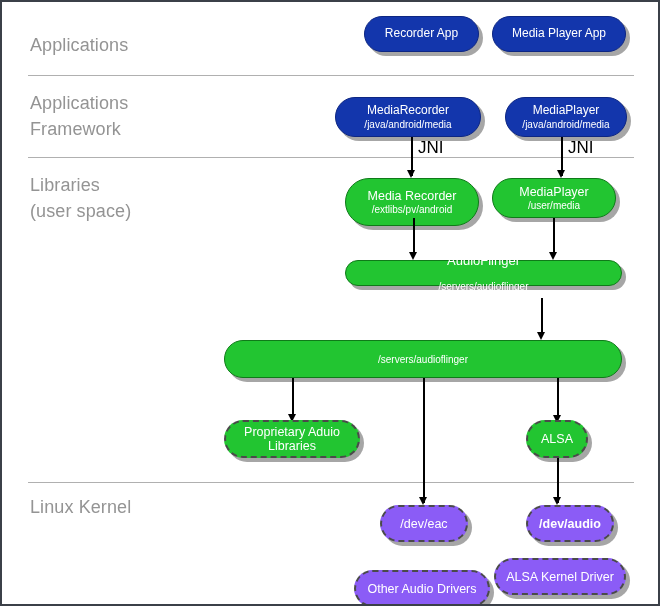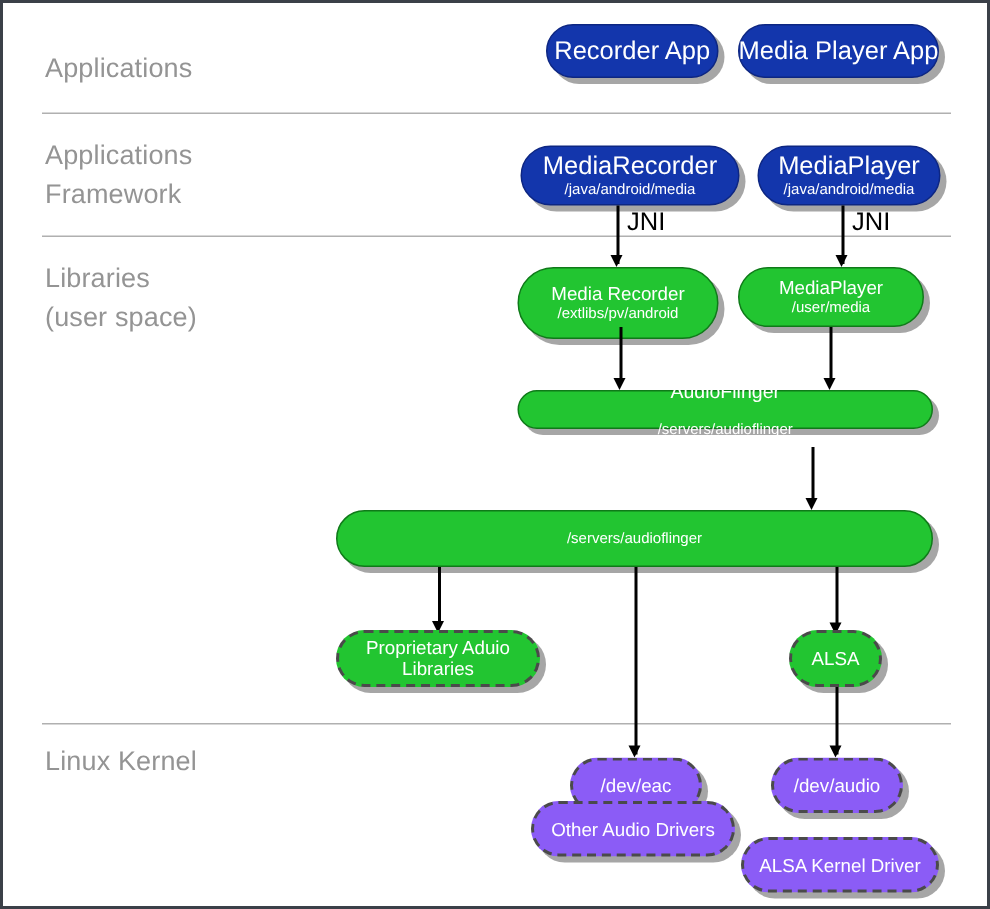--- a/index.html
+++ b/index.html
@@ -57,21 +57,21 @@
   }
   .node .sub {
     font-size: 10px;
     white-space: nowrap;
     margin-top: 1px;
   }
   .node.blue {
     background: #1336ac;
     border: 1px solid #0d2682;
   }
-  .node.blue .title { font-size: 17px; }
+  .node.blue .title { font-size: 12px; }
   .node.green {
     background: #22c531;
     border: 1px solid #0f7a19;
   }
   .node.red {
     background: #8b5cf6;
     border: 1px solid #8b0a0a;
   }
   .node.dashed {
     border: 2px dashed #4a4a4a;
@@ -118,21 +118,21 @@
   <div class="section-label" style="left:28px; top:492px;">Linux Kernel</div>
 
   <div class="node blue" style="left:362px; top:14px; width:115px; height:36px;">
     <span class="title">Recorder App</span>
   </div>
 
   <div class="node blue" style="left:490px; top:14px; width:134px; height:36px;">
     <span class="title">Media Player App</span>
   </div>
 
-  <div class="node blue" style="left:345px; top:95px; width:146px; height:40px;">
+  <div class="node blue" style="left:333px; top:95px; width:146px; height:40px;">
     <span class="title">MediaRecorder</span>
     <span class="sub">/java/android/media</span>
   </div>
 
   <div class="node blue" style="left:503px; top:95px; width:122px; height:40px;">
     <span class="title">MediaPlayer</span>
     <span class="sub">/java/android/media</span>
   </div>
 
   <div class="conn" style="left:409px; top:135px; height:39px;"></div>
@@ -189,25 +189,25 @@
     <span class="title">ALSA</span>
   </div>
 
   <div class="conn" style="left:555px; top:456px; height:45px;"></div>
   <div class="arrowhead" style="left:551px; top:495px;"></div>
 
   <div class="node red dashed" style="left:378px; top:503px; width:88px; height:37px;">
     <span class="title">/dev/eac</span>
   </div>
 
-  <div class="node red dashed" style="left:512px; top:503px; width:88px; height:37px;">
+  <div class="node red dashed" style="left:524px; top:503px; width:88px; height:37px;font-weight:bold;">
     <span class="title">/dev/audio</span>
   </div>
 
-  <div class="node red dashed" style="left:352px; top:532px; width:136px; height:37px;text-align:right;">
+  <div class="node red dashed" style="left:352px; top:568px; width:136px; height:37px;text-align:right;">
     <span class="title">Other Audio Drivers</span>
   </div>
 
   <div class="node red dashed" style="left:492px; top:556px; width:132px; height:37px;">
     <span class="title">ALSA Kernel Driver</span>
   </div>
 
 </div>
 
 </body></html>

